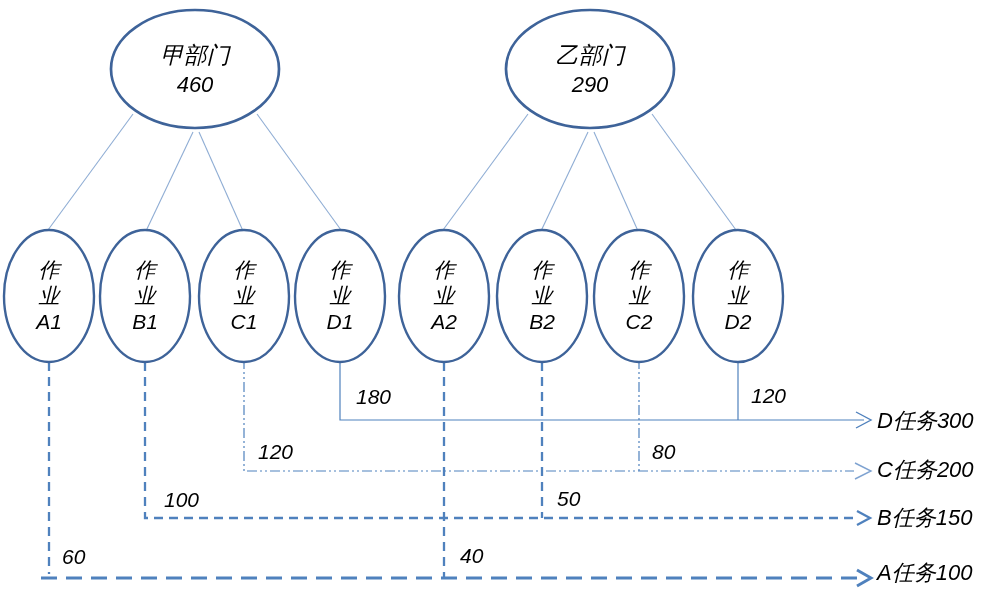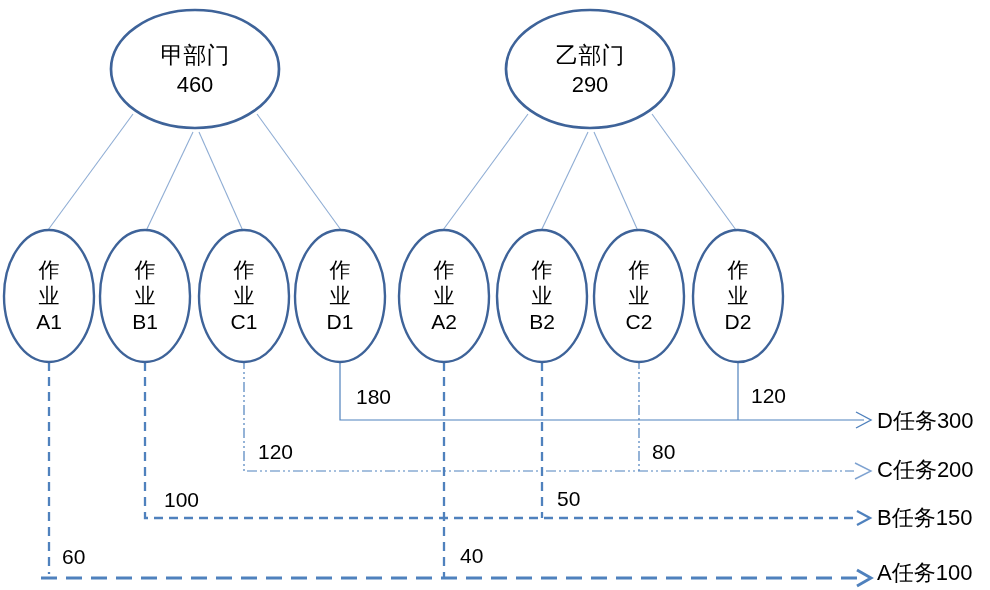--- a/index.html
+++ b/index.html
@@ -4,21 +4,21 @@
 <style>
   :root{
     --node-stroke:#3E6399;
     --connector:#8FADD4;
     --flow-main:#4F81BD;
     --flow-light:#7FA3D1;
     --text:#000000;
     --bg:#FFFFFF;
   }
   html,body{margin:0;padding:0;background:var(--bg);}
-  .stage{width:912px;height:590px;position:relative;background:var(--bg);}
+  .stage{width:912px;height:590px;position:relative;background:var(--bg);font-style:italic;}
   svg{display:block;}
   svg text{font-family:"Liberation Sans","DejaVu Sans",sans-serif;fill:var(--text);}
   .conn{stroke:var(--connector);stroke-width:1.1;fill:none;}
   .node{fill:#fff;stroke:var(--node-stroke);}
   .node-big{stroke-width:2.7;}
   .node-small{stroke-width:2.4;}
   .t-dept{font-size:23px;text-anchor:middle;}
   .t-deptval{font-size:22px;text-anchor:middle;}
   .t-act{font-size:21px;text-anchor:middle;}
   .t-val{font-size:21px;}

